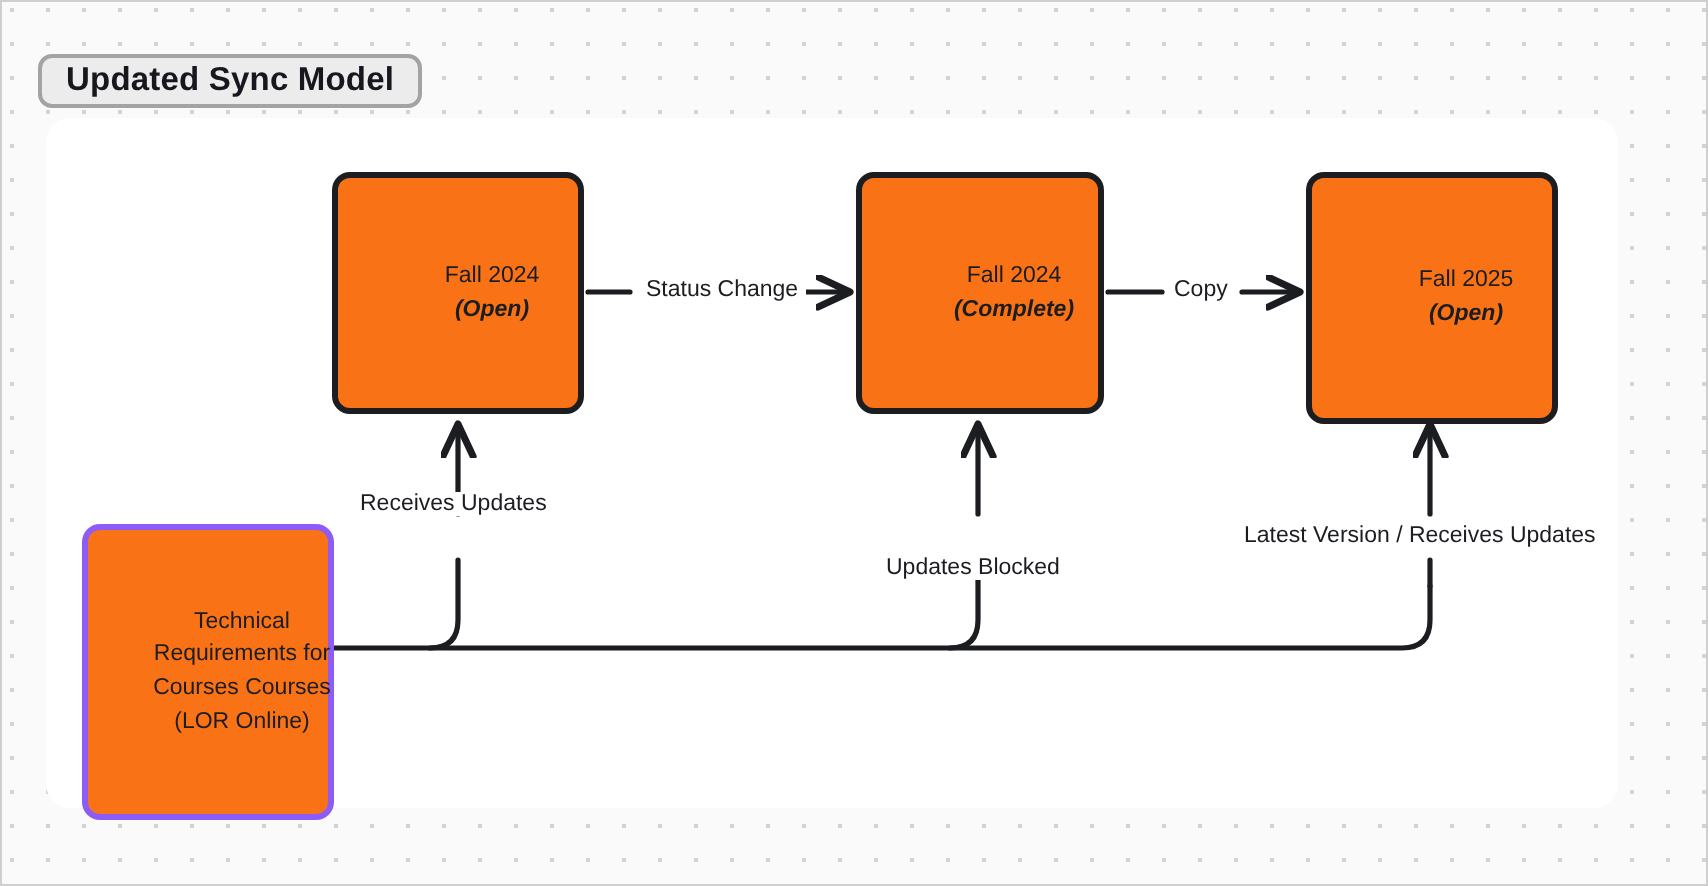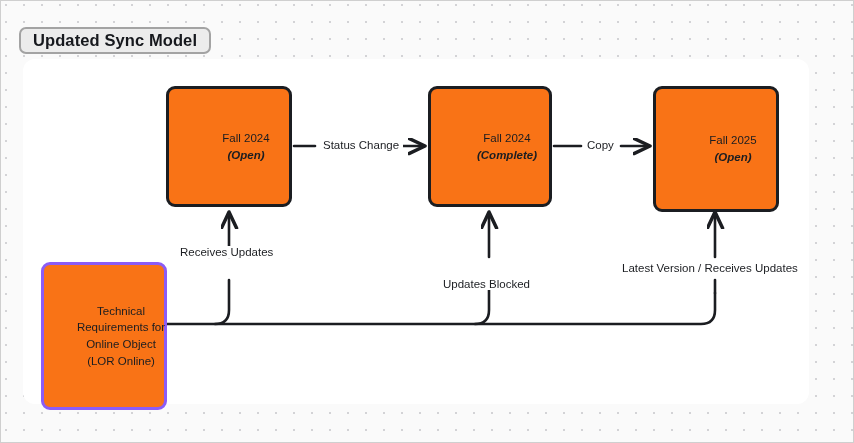--- a/index.html
+++ b/index.html
@@ -164,21 +164,21 @@
   </div>
 
   <div class="node term" style="left:652px; top:85px; width:126px; height:126px;">
     <div class="ln">Fall 2025</div>
     <div class="ln bold">(Open)</div>
   </div>
 
   <div class="node lor" style="left:40px; top:261px; width:126px; height:148px;">
     <div class="ln">Technical</div>
     <div class="ln">Requirements for</div>
-    <div class="ln">Online Object</div>
+    <div class="ln">Courses Courses</div>
     <div class="ln">(LOR Online)</div>
   </div>
 
   <div class="edge-label" style="left:318px; top:138px;">Status Change</div>
 
   <div class="edge-label" style="left:582px; top:138px;">Copy</div>
 
   <div class="edge-label" style="left:175px; top:245px;">Receives Updates</div>
 
   <div class="edge-label" style="left:438px; top:261px;margin-top:16px;">Updates Blocked</div>

